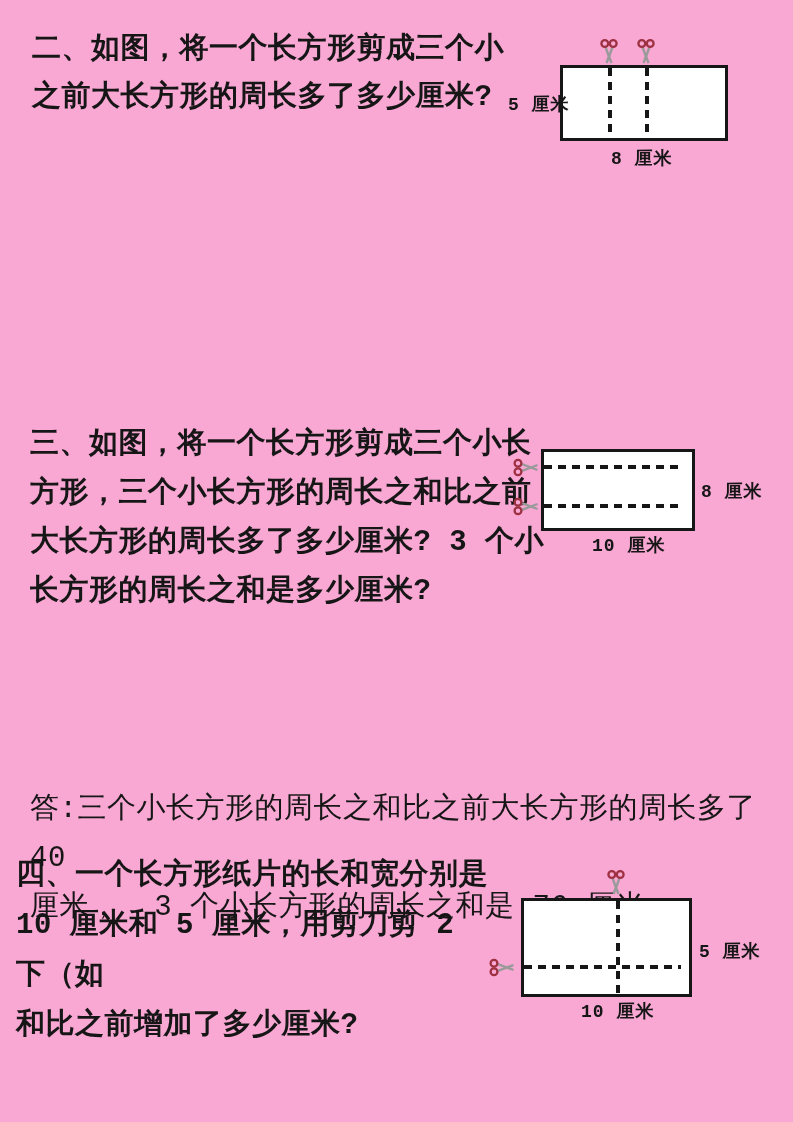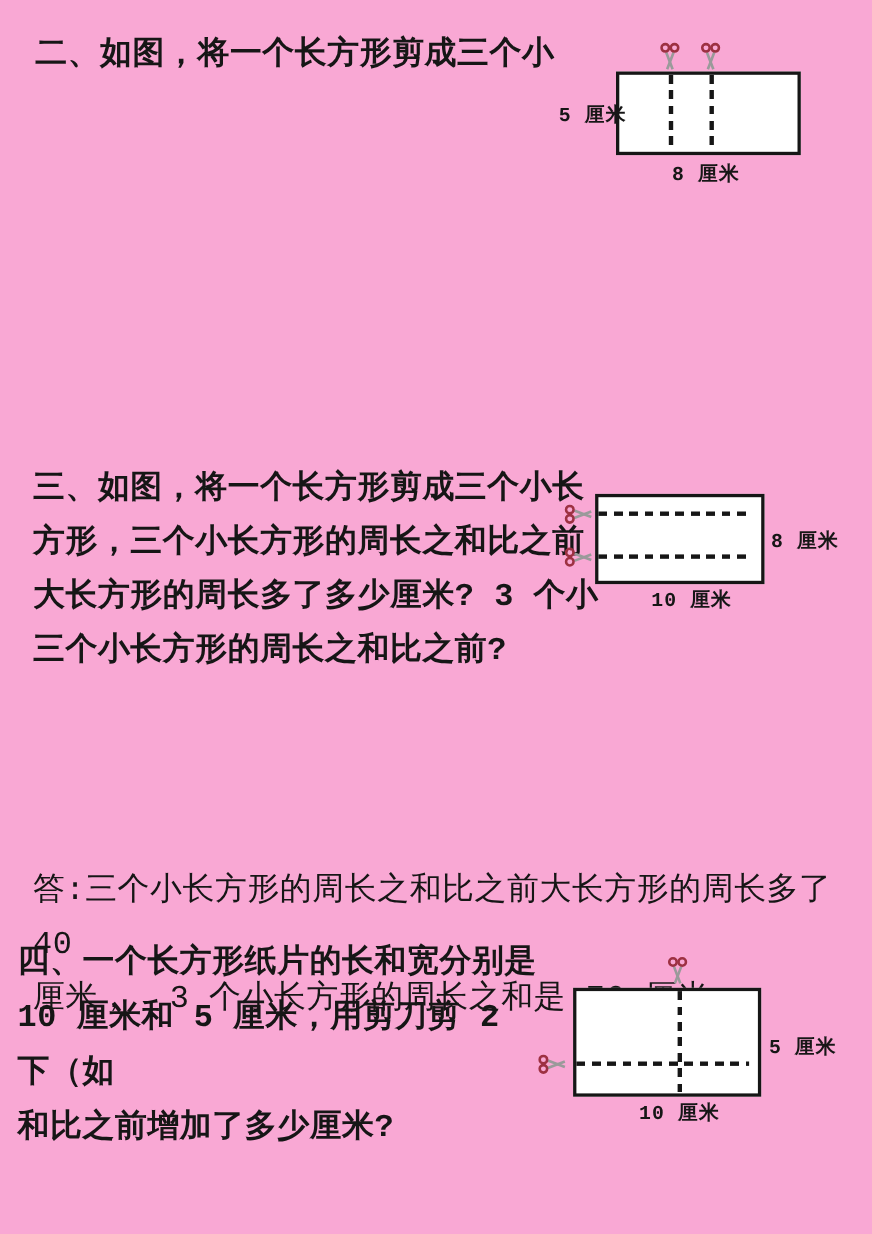--- a/index.html
+++ b/index.html
@@ -38,20 +38,21 @@
   .d2side{left:701px;top:479px;} .d2bottom{left:592px;top:533px;}
   .d3side{left:699px;top:939px;} .d3bottom{left:581px;top:999px;}
 </style>
 </head>
 <body>
 
 <div class="page">
 
   <div class="ptext p2text">
     <div class="tline">二、如图，将一个长方形剪成三个小</div>
+    <div class="tline">之前大长方形的周长多了多少厘米?</div>
   </div>
 
   <div>
     <span class="scissors s1a">
       <svg viewBox="0 0 20 27" width="20" height="27">
         <line x1="6.6" y1="9.5" x2="12.5" y2="25" stroke="#9a9a9a" stroke-width="2.4"></line>
         <line x1="13.4" y1="9.5" x2="7.5" y2="25" stroke="#9a9a9a" stroke-width="2.4"></line>
         <circle cx="5.8" cy="5.5" r="3.4" fill="none" stroke="#9d3142" stroke-width="2.3"></circle>
         <circle cx="14.2" cy="5.5" r="3.4" fill="none" stroke="#9d3142" stroke-width="2.3"></circle>
       </svg>
@@ -69,21 +70,21 @@
       <div class="vdash d1v2"></div>
     </div>
     <div class="dim d1side">5 厘米</div>
     <div class="dim d1bottom">8 厘米</div>
   </div>
 
   <div class="ptext p3text">
     <div class="tline">三、如图，将一个长方形剪成三个小长</div>
     <div class="tline">方形，三个小长方形的周长之和比之前</div>
     <div class="tline">大长方形的周长多了多少厘米? 3 个小</div>
-    <div class="tline">三个小长方形的周长之和比之前?</div>
+    <div class="tline">长方形的周长之和是多少厘米?</div>
   </div>
 
   <div>
     <span class="scissors left s2a">
       <svg viewBox="0 0 20 27" width="20" height="27">
         <line x1="6.6" y1="9.5" x2="12.5" y2="25" stroke="#9a9a9a" stroke-width="2.4"></line>
         <line x1="13.4" y1="9.5" x2="7.5" y2="25" stroke="#9a9a9a" stroke-width="2.4"></line>
         <circle cx="5.8" cy="5.5" r="3.4" fill="none" stroke="#9d3142" stroke-width="2.3"></circle>
         <circle cx="14.2" cy="5.5" r="3.4" fill="none" stroke="#9d3142" stroke-width="2.3"></circle>
       </svg>

